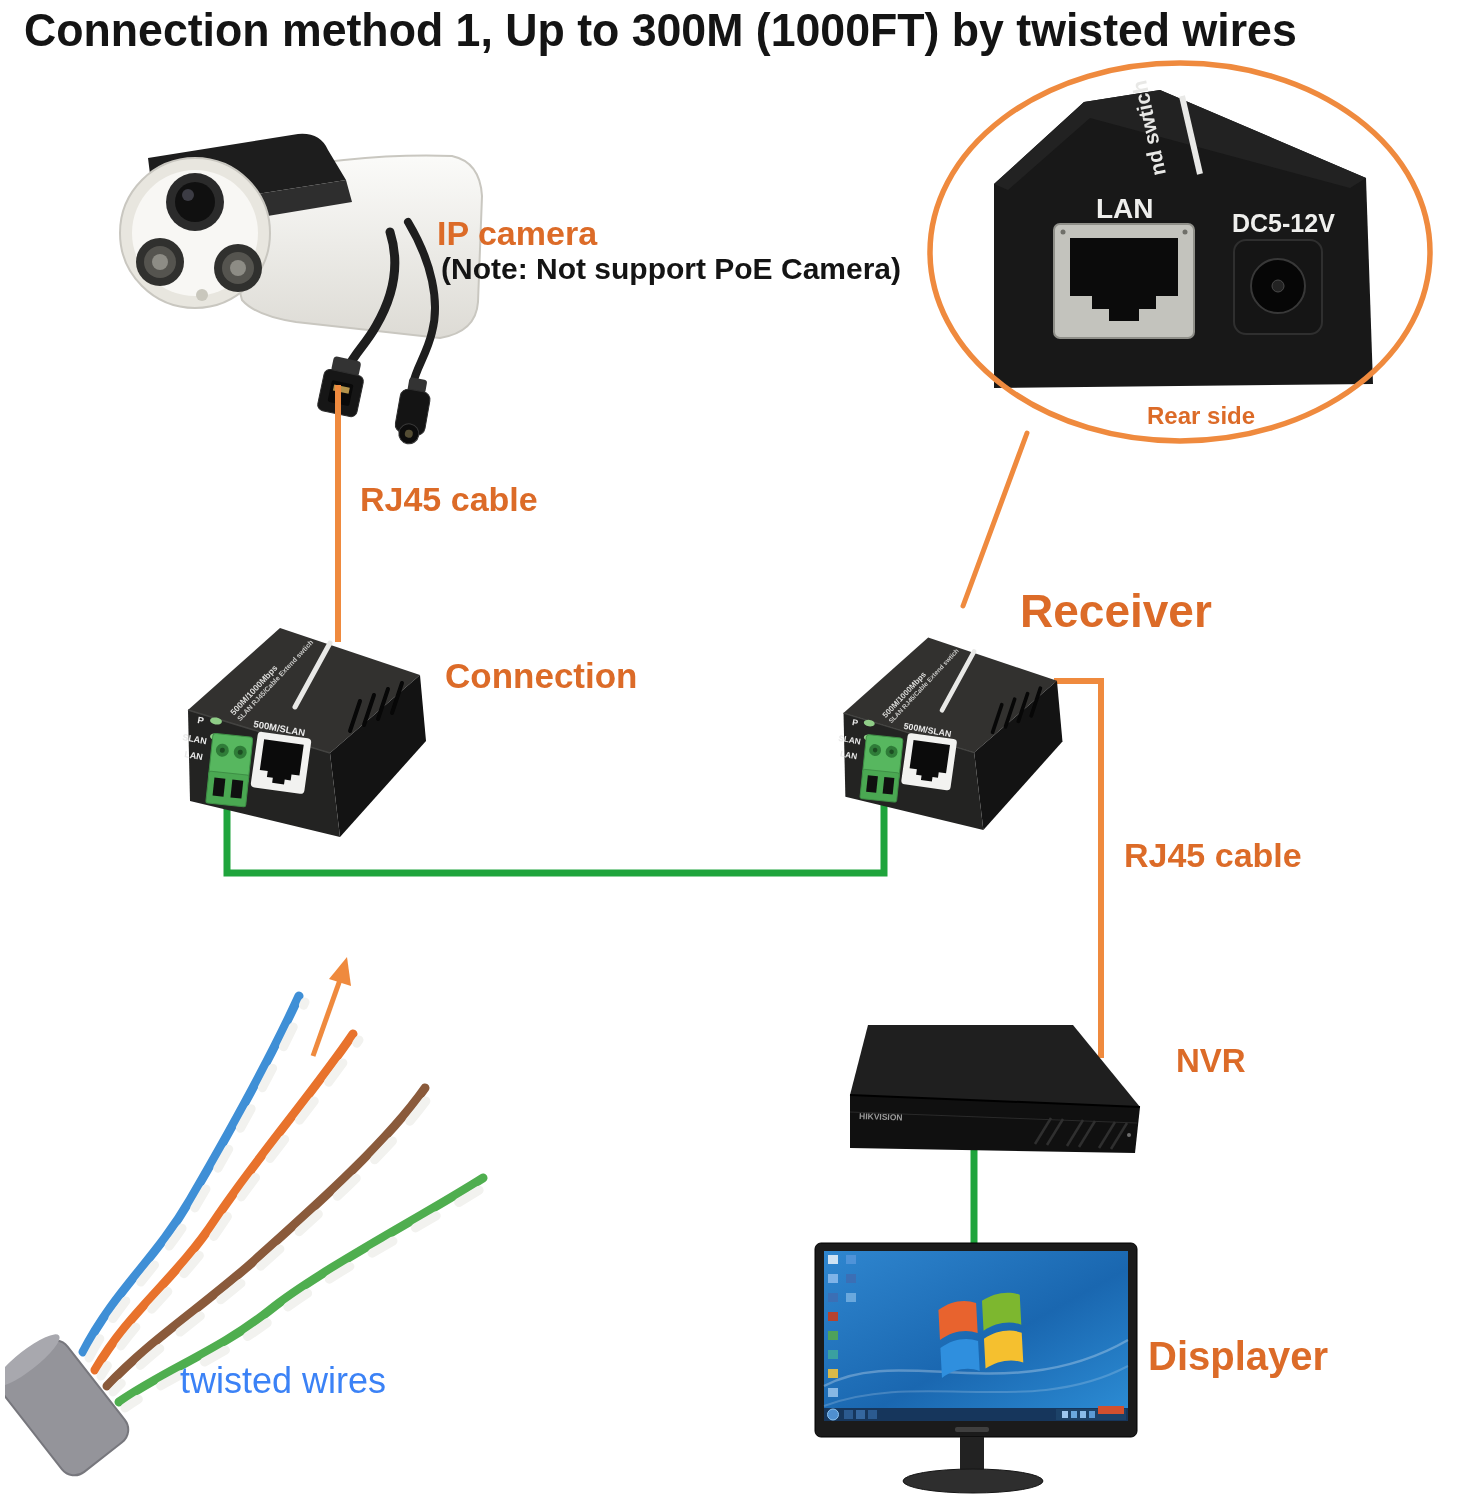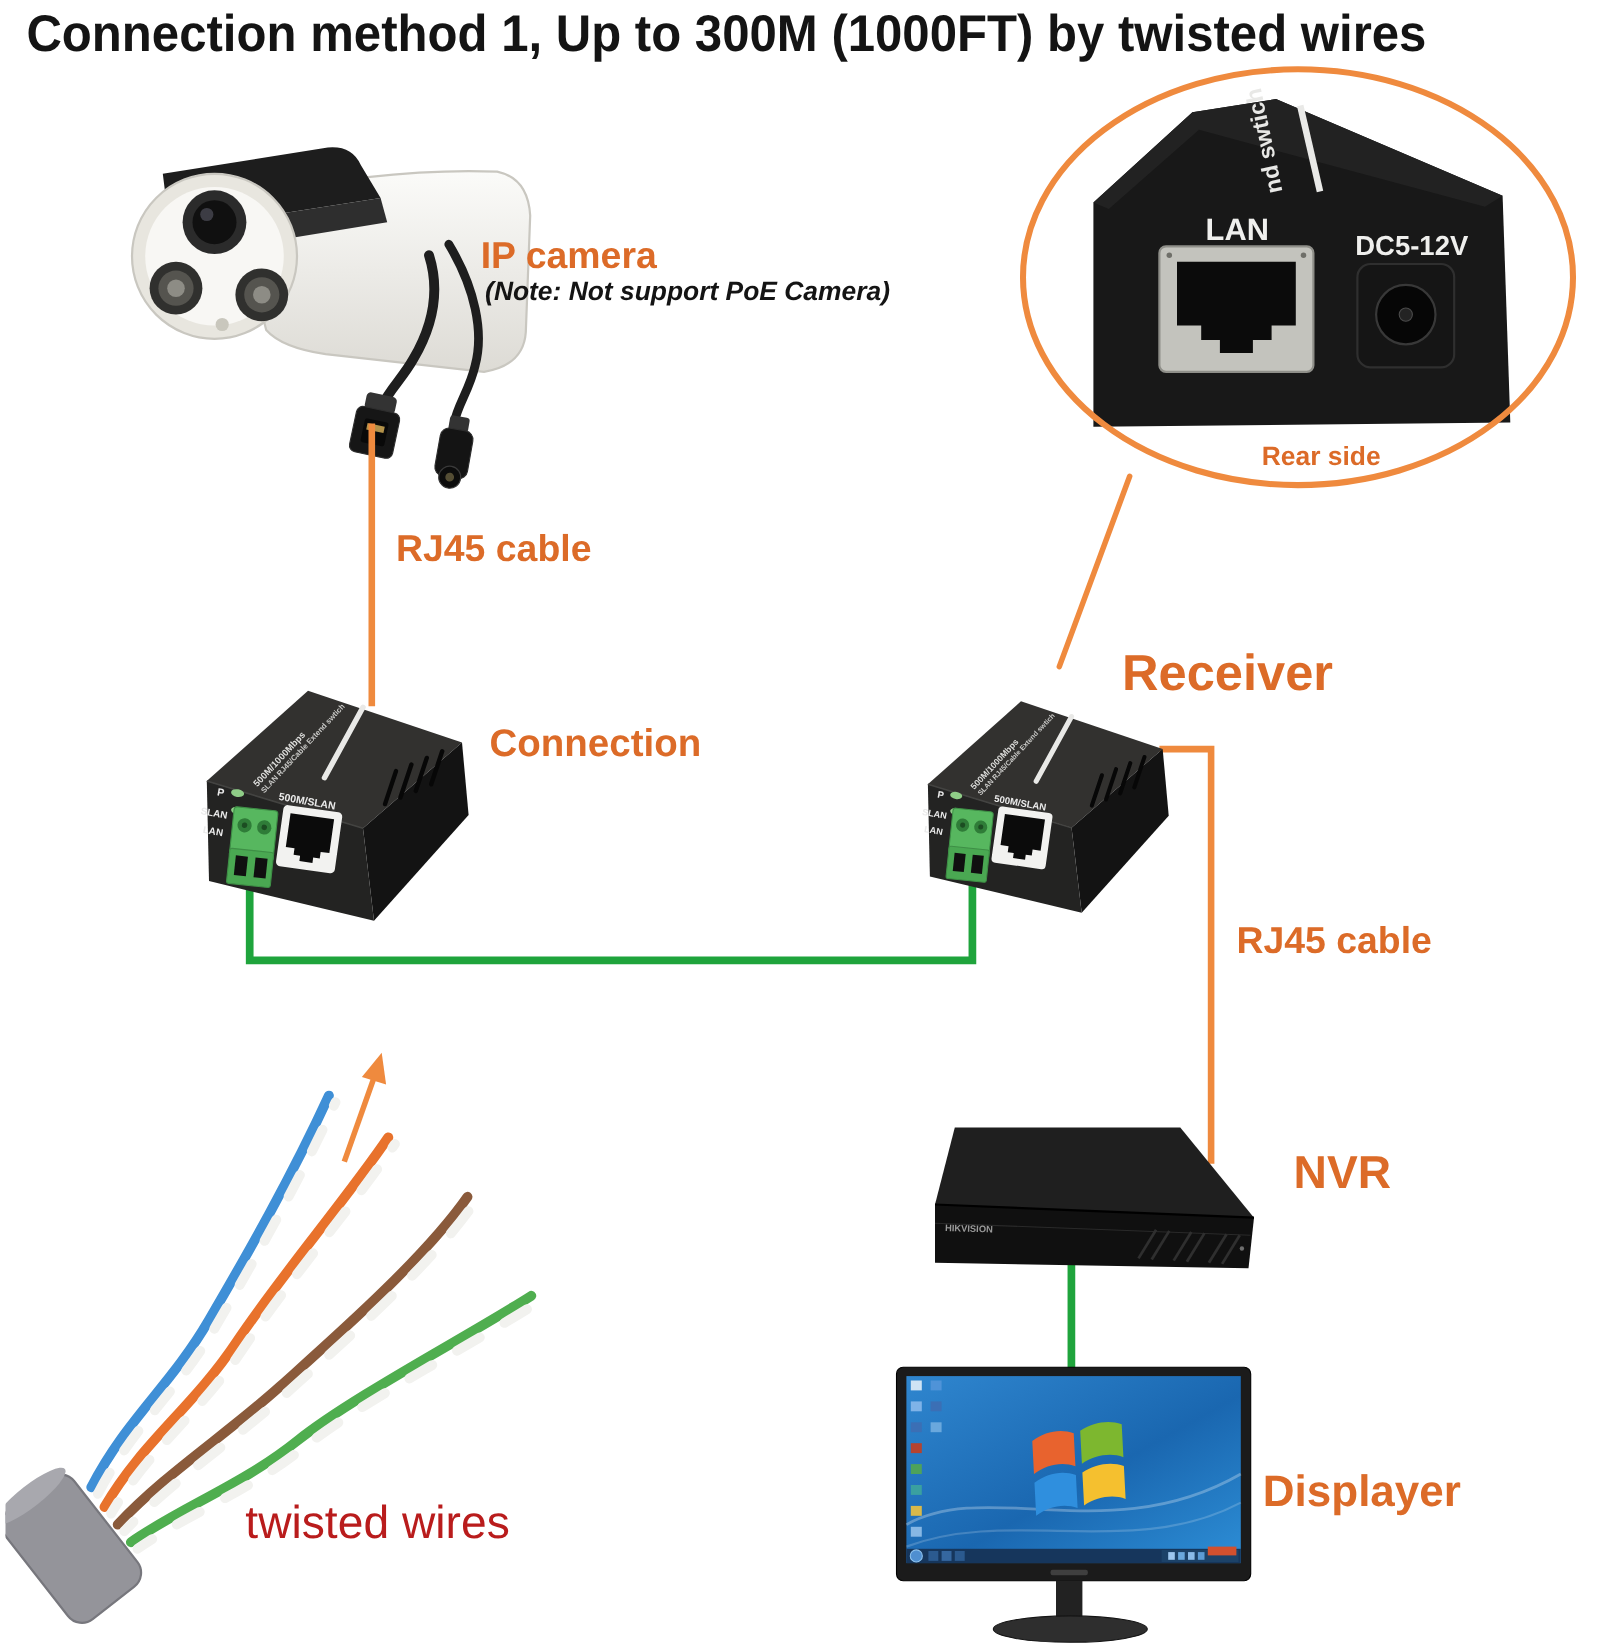--- a/index.html
+++ b/index.html
@@ -5,22 +5,22 @@
   :root{
     --orange-text:#DC6B28; --orange-line:#EF8A3E; --green-line:#1FA43C;
   }
   html,body{margin:0;padding:0;background:#fff;}
   .stage{position:relative;width:1457px;height:1500px;background:#ffffff;overflow:hidden;
          font-family:"Liberation Sans",sans-serif;}
   .abs{position:absolute;}
   .title{position:absolute;left:24px;top:2px;font-size:47px;font-weight:bold;color:#141414;
          white-space:nowrap;transform:scaleX(.95);transform-origin:left top;}
   .olabel{position:absolute;color:var(--orange-text);font-size:33px;white-space:nowrap;font-weight:bold;}
-  .note{position:absolute;left:441px;top:252px;font-size:24px;font-weight:bold;color:#141414;white-space:nowrap;font-style:italic;}
-  .twlabel{position:absolute;left:180px;top:1360px;font-size:42px;color:#b91c1c;white-space:nowrap;margin-left:43px;}
+  .note{position:absolute;left:441px;top:252px;font-size:30px;font-weight:bold;color:#141414;white-space:nowrap;}
+  .twlabel{position:absolute;left:180px;top:1360px;font-size:36px;color:#3b82f6;white-space:nowrap;}
   svg{display:block;}
   .nopointer{pointer-events:none;}
 </style>
 </head>
 <body>
 
 <div class="stage">
 
   <svg class="abs nopointer" style="left:60px;top:110px" width="430" height="340" viewBox="0 0 430 340">
     <defs>
@@ -286,19 +286,19 @@
 
   <div class="olabel" style="left:445px;top:656px;font-size:35px">Connection</div>
 
   <div class="olabel" style="left:1020px;top:584px;font-size:46px">Receiver</div>
 
   <div class="olabel" style="left:1147px;top:402px;font-size:24px">Rear side</div>
 
 
   <div class="olabel" style="left:1124px;top:836px;font-size:34px">RJ45 cable</div>
 
-  <div class="olabel" style="left:1176px;top:1042px;font-size:42px">NVR</div>
+  <div class="olabel" style="left:1176px;top:1042px;font-size:33px">NVR</div>
 
   <div class="olabel" style="left:1148px;top:1334px;font-size:40px">Displayer</div>
 
   <div class="twlabel">twisted wires</div>
 
 </div>
 
 </body></html>

